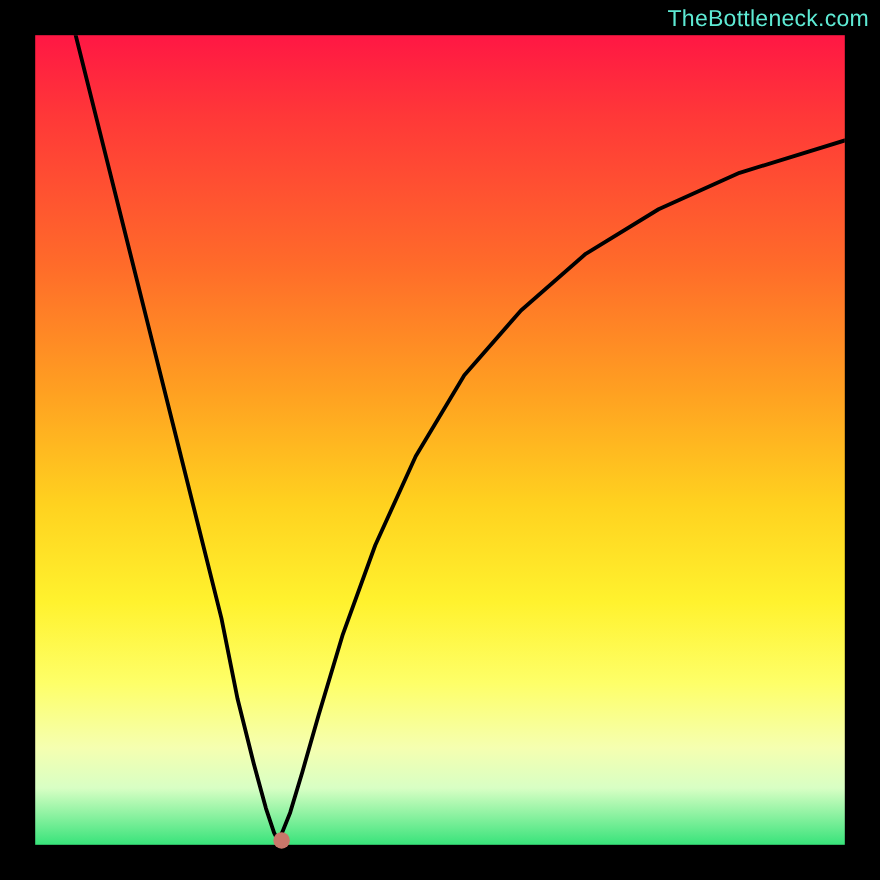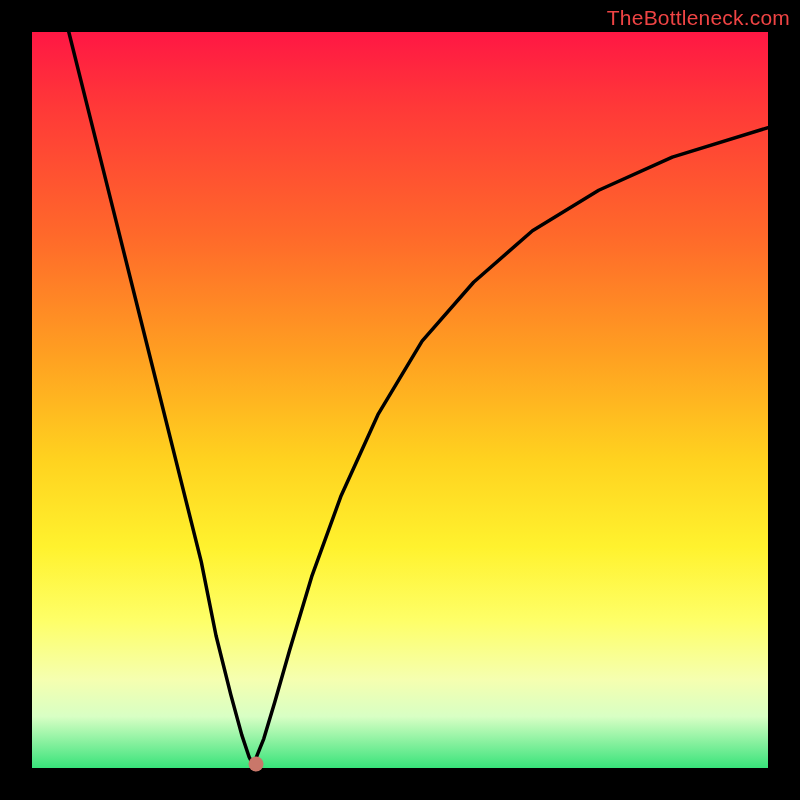--- a/index.html
+++ b/index.html
@@ -34,21 +34,21 @@
       #feff68 80%,
       #f5ffb0 88%,
       #d8ffc4 93%,
       #38e37a 100%
     );
   }
   .watermark {
     position: absolute;
     top: 6px;
     right: 10px;
-    color: #ef4444;
+    color: #5eead4;
     font-size: 21px;
     font-weight: 500;
     letter-spacing: 0.2px;
     user-select: none;
   }
   svg {
     position: absolute;
     left: 0;
     top: 0;
   }

